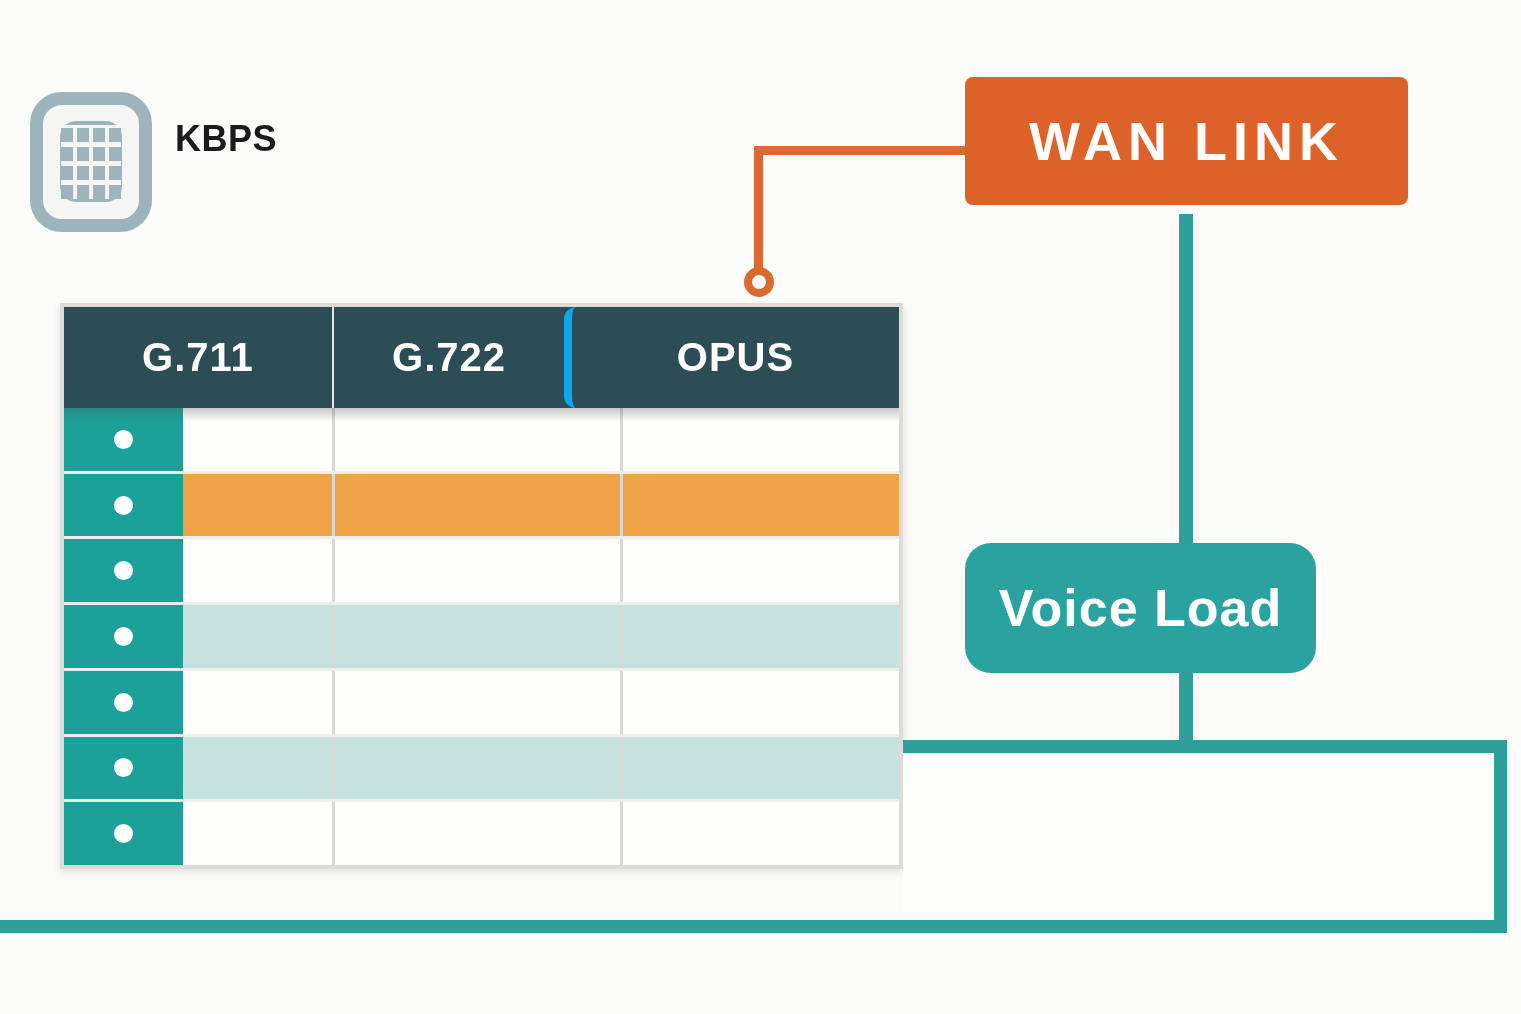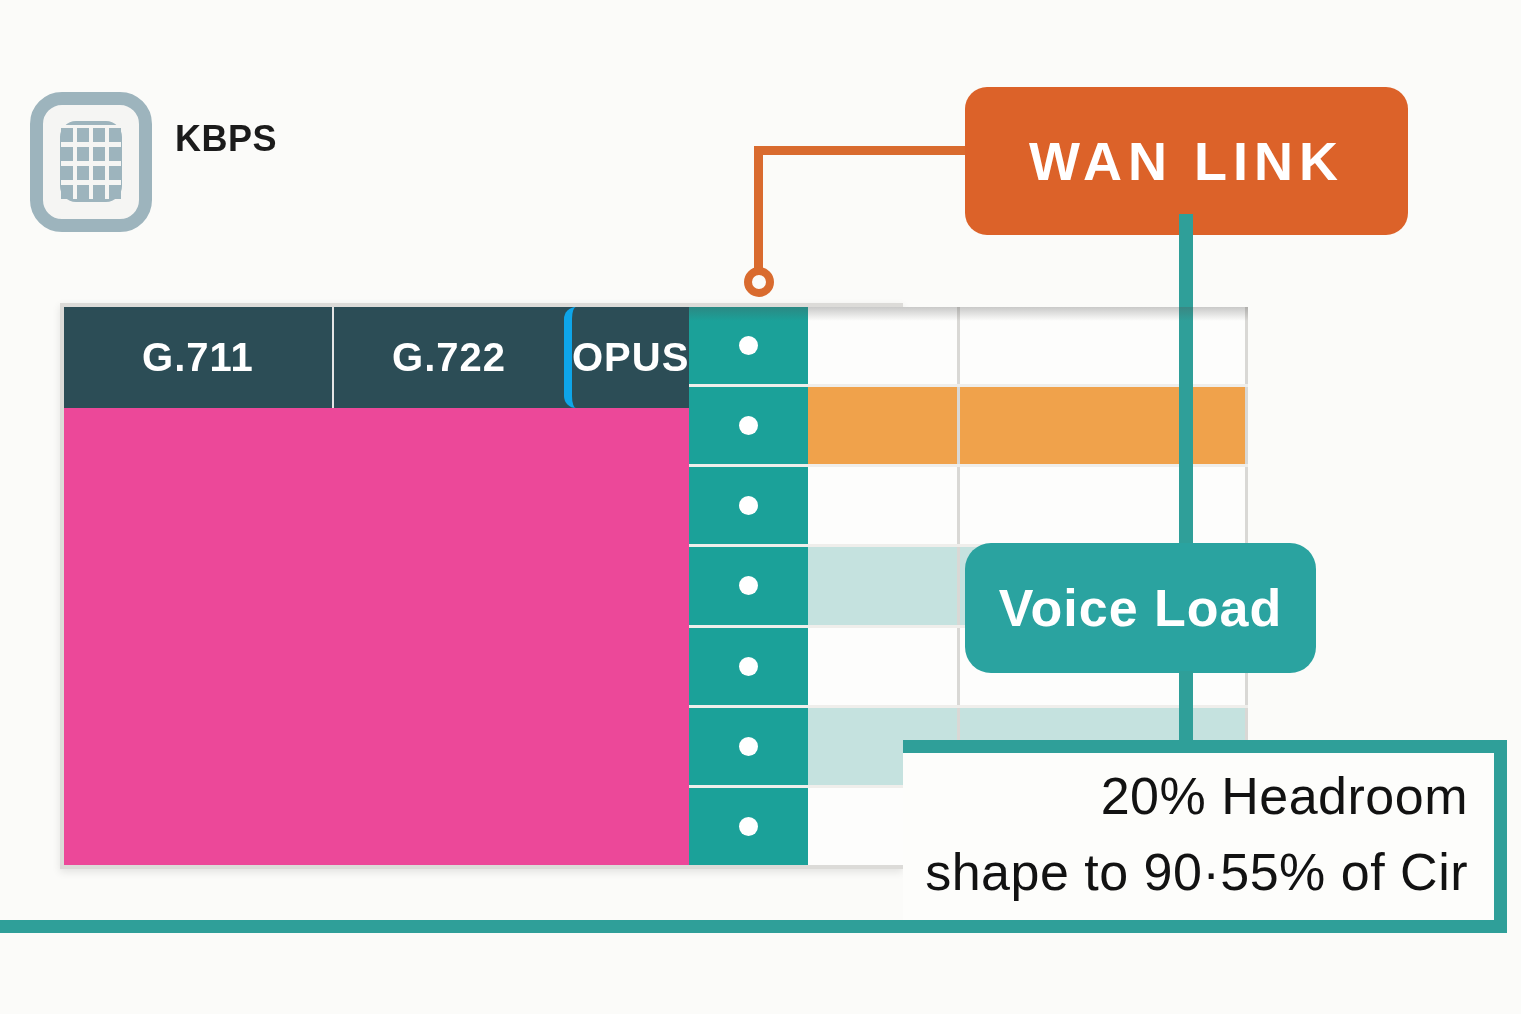--- a/index.html
+++ b/index.html
@@ -47,21 +47,21 @@
     letter-spacing:0.5px;
     font-weight:bold;
   }
 
   
   .codec-table {
     position:absolute; left:60px; top:303px; width:843px; height:566px;
     border:4px solid var(--border_gray,#dcdbd8);
     background:#ec4899;
     box-shadow:0 3px 8px rgba(0,0,0,0.10);
-    display:flex; 
+    display:flex; flex-direction:column;
   }
   .thead { height:101px; display:flex; background:var(--header_dark,#2c4d56); flex:none; }
   .hcell {
     display:flex; align-items:center; justify-content:center;
     color:#ffffff; font-weight:700; font-size:40px; letter-spacing:1px;
   }
   .hcell.h1 { width:268px; }
   .hcell.h2 { width:232px; border-left:2px solid #e5e5e5; }
   .hcell.h3 { flex:1; border-left:8px solid #0ea5e9;border-radius:12px; }
 
@@ -93,22 +93,22 @@
     border:8px solid var(--orange_line,#d96b2f); border-radius:50%;
     background:var(--background,#fbfbf9);
   }
 
   
   .node {
     position:absolute; display:flex; align-items:center; justify-content:center;
     color:#ffffff; font-weight:700;
   }
   .wan-box {
-    left:965px; top:87px; width:443px; height:148px;
-    background:var(--orange_node,#dc6229); border-radius:22px;
+    left:965px; top:77px; width:443px; height:128px;
+    background:var(--orange_node,#dc6229); border-radius:8px;
     font-size:54px; letter-spacing:6px;
   }
   .voice-box {
     left:965px; top:543px; width:351px; height:130px;
     background:var(--teal_node,#2aa3a0); border-radius:26px;
     font-size:52px; letter-spacing:1px;
   }
 
   .teal-v1 { position:absolute; left:1179px; top:214px; width:14px; height:331px; background:var(--teal_line,#2f9f99); }
   .teal-v2 { position:absolute; left:1179px; top:671px; width:14px; height:72px;  background:var(--teal_line,#2f9f99); }
@@ -222,18 +222,14 @@
   <div class="node voice-box">
     <span>Voice Load</span>
   </div>
 
   <div class="teal-v2"></div>
 
   <div class="callout-fill"></div>
   <div class="callout-top"></div>
   <div class="callout-right"></div>
   <div class="callout-bottom"></div>
-  <div class="callout-text">
-    <div>20% Headroom</div>
-    <div>shape to 90·55% of Cir</div>
-  </div>
 
 </div>
 
 </body></html>

